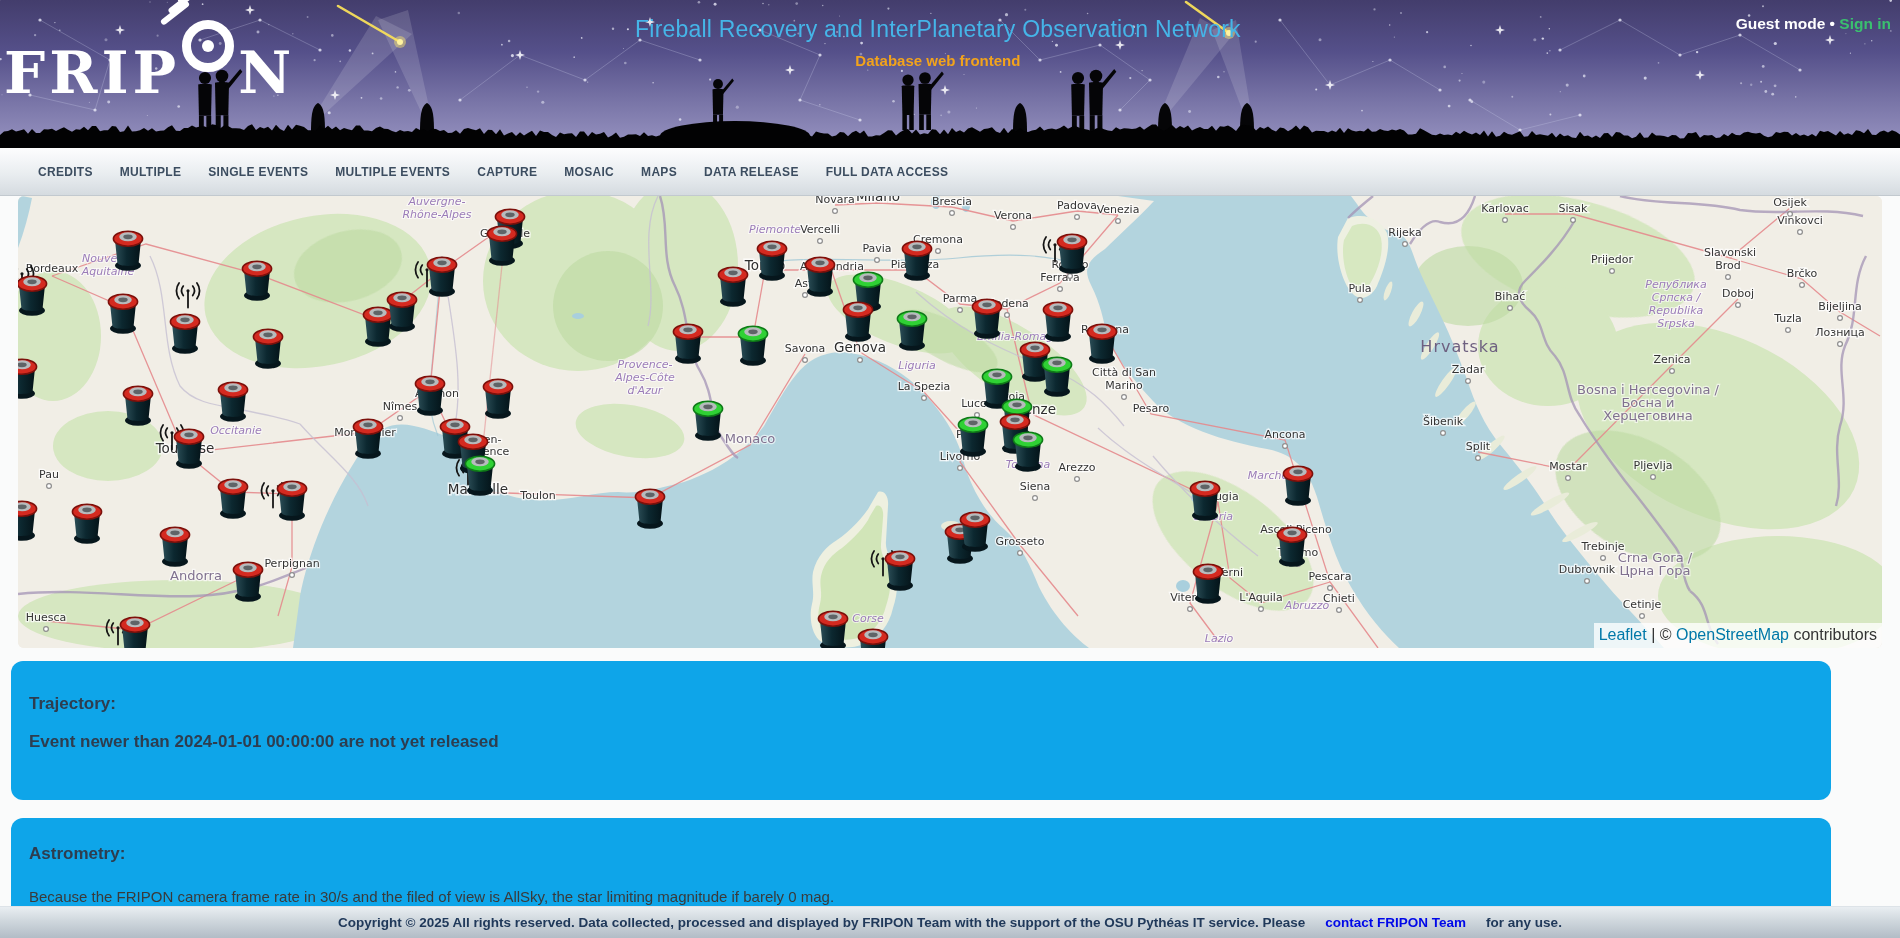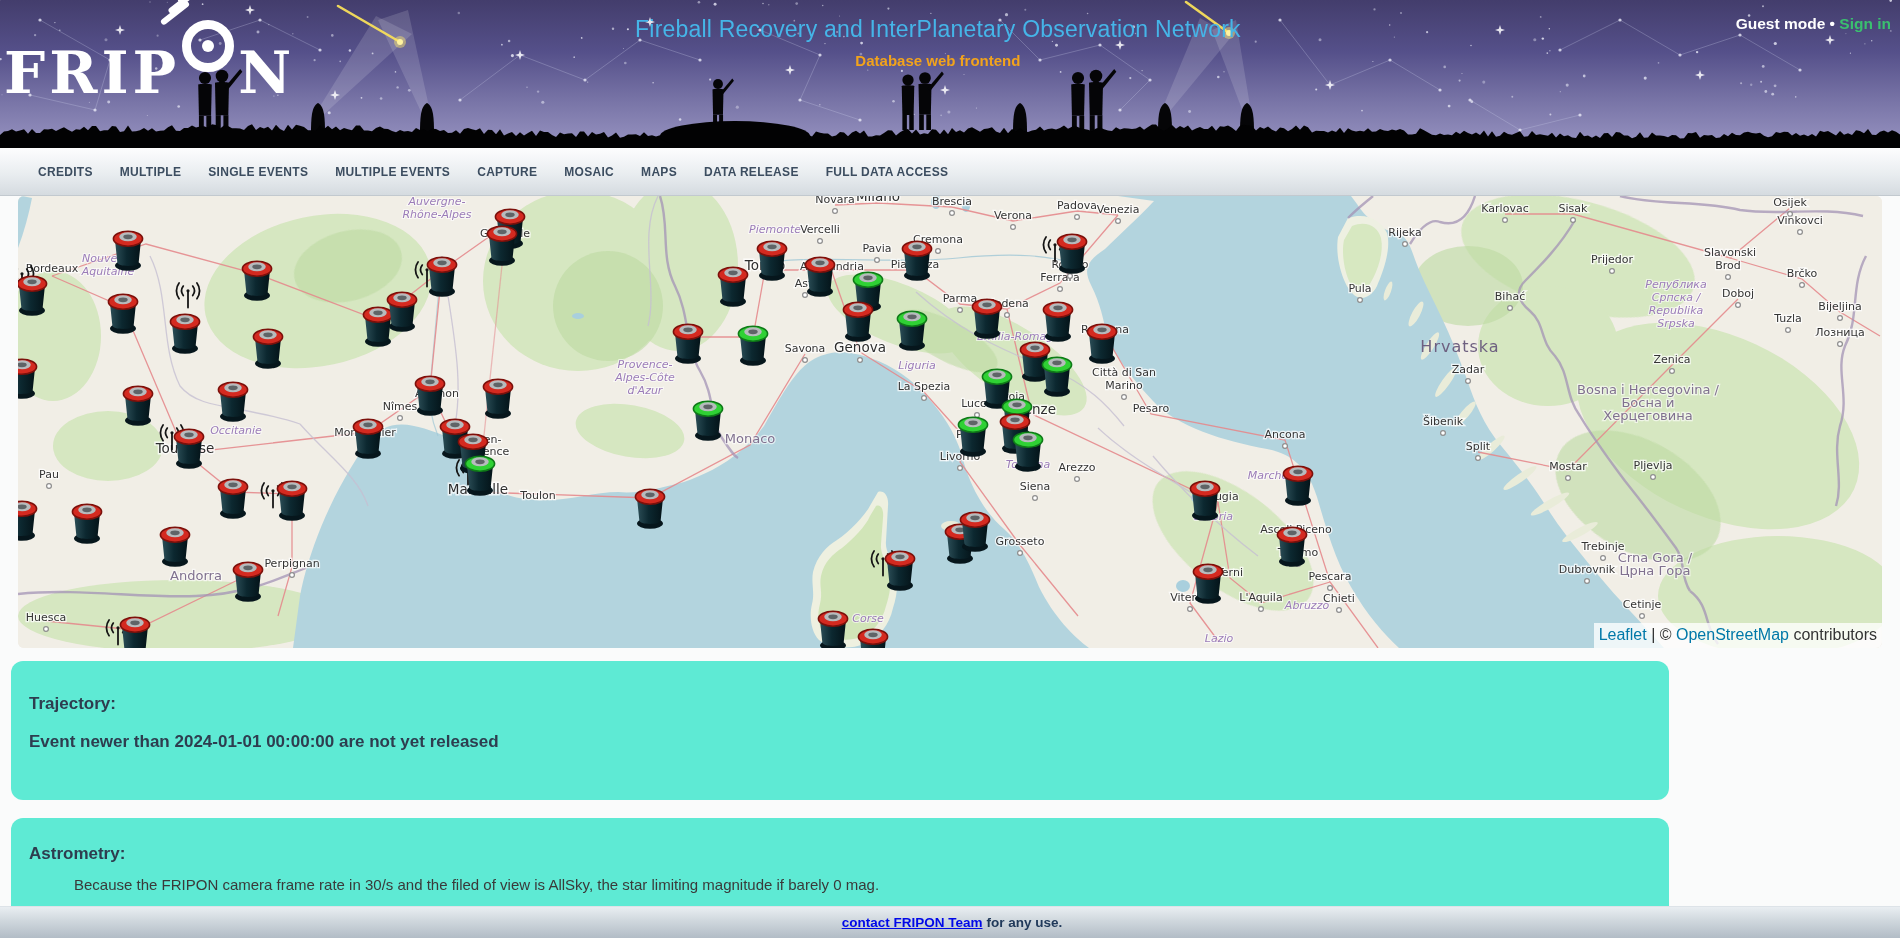--- a/index.html
+++ b/index.html
@@ -50,40 +50,40 @@
   #map-svg .region{font-size:11px;font-style:italic;fill:#9b7cb8;paint-order:stroke;stroke:#fff;
     stroke-width:2.2px;stroke-opacity:.6;}
   #map-svg .country{font-size:13px;fill:#80718f;paint-order:stroke;stroke:#fff;
     stroke-width:2.4px;stroke-opacity:.6;}
   #map-svg .country-lg{font-size:16px;fill:#6e6080;letter-spacing:1px;}
   #attribution{position:absolute;right:0;bottom:0;background:rgba(255,255,255,.78);
     font-size:16px;color:#333;padding:2px 5px;line-height:1.3;z-index:5;}
   #attribution a{color:#0078a8;text-decoration:none;cursor:pointer;}
 
   
-  .card{position:absolute;left:11px;width:1658px;background:#5eead4;border-radius:12px;
+  .card{position:absolute;left:11px;width:1820px;background:#0ea5e9;border-radius:12px;
     box-sizing:border-box;}
   #card-trajectory{top:661px;height:139px;}
   #card-astrometry{top:818px;height:120px;}
   .card h2{margin:0;position:absolute;left:18px;font-size:17px;color:#2e3d4f;
     font-weight:bold;}
   #card-trajectory h2{top:33px;}
   #card-trajectory .card-body{position:absolute;left:18px;top:71px;font-size:17px;
     font-weight:bold;color:#2e3d4f;}
   #card-astrometry h2{top:26px;}
-  #card-astrometry .card-body{position:absolute;left:18px;top:58px;font-size:15px;
-    color:#3a3a3a;margin-left:45px;}
+  #card-astrometry .card-body{position:absolute;left:18px;top:70px;font-size:15px;
+    color:#3a3a3a;}
 
   
   #footer{position:absolute;bottom:0;left:0;width:1900px;height:31px;
     background:linear-gradient(180deg,#e9eef2 0%,#cfd7dd 45%,#b2bcc6 100%);
     border-top:1px solid #dde3e8;
     display:flex;align-items:center;justify-content:center;
     font-size:13.5px;font-weight:bold;color:#20395a;z-index:6;}
-  #footer a{color:#0008e8;text-decoration:underline;cursor:pointer;margin:0 4px;}
+  #footer a{color:#0008e8;cursor:pointer;margin:0 20px;}
 </style>
 </head>
 <body>
 
 <div id="header">
   <svg id="sky-svg" width="1900" height="148">
       <circle cx="0.0" cy="0.0" r="0.50" fill="#e8e9f6" opacity="0.35"></circle>
       <circle cx="1751.2" cy="84.7" r="1.20" fill="#e8e9f6" opacity="0.38"></circle>
       <circle cx="108.7" cy="101.9" r="1.49" fill="#e8e9f6" opacity="0.66"></circle>
       <circle cx="1060.6" cy="71.9" r="0.88" fill="#e8e9f6" opacity="0.76"></circle>
@@ -783,15 +783,16 @@
   <h2>Trajectory:</h2>
   <div class="card-body">Event newer than 2024-01-01 00:00:00 are not yet released</div>
 </div>
 
 <div class="card" id="card-astrometry">
   <h2>Astrometry:</h2>
   <div class="card-body">Because the FRIPON camera frame rate in 30/s and the filed of view is AllSky, the star limiting magnitude if barely 0 mag.</div>
 </div>
 
 <div id="footer">
+  <span>Copyright © 2025 All rights reserved. Data collected, processed and displayed by FRIPON Team with the support of the OSU Pythéas IT service. Please</span>
   <a>contact FRIPON Team</a>
   <span>for any use.</span>
 </div>
 
 </body></html>

